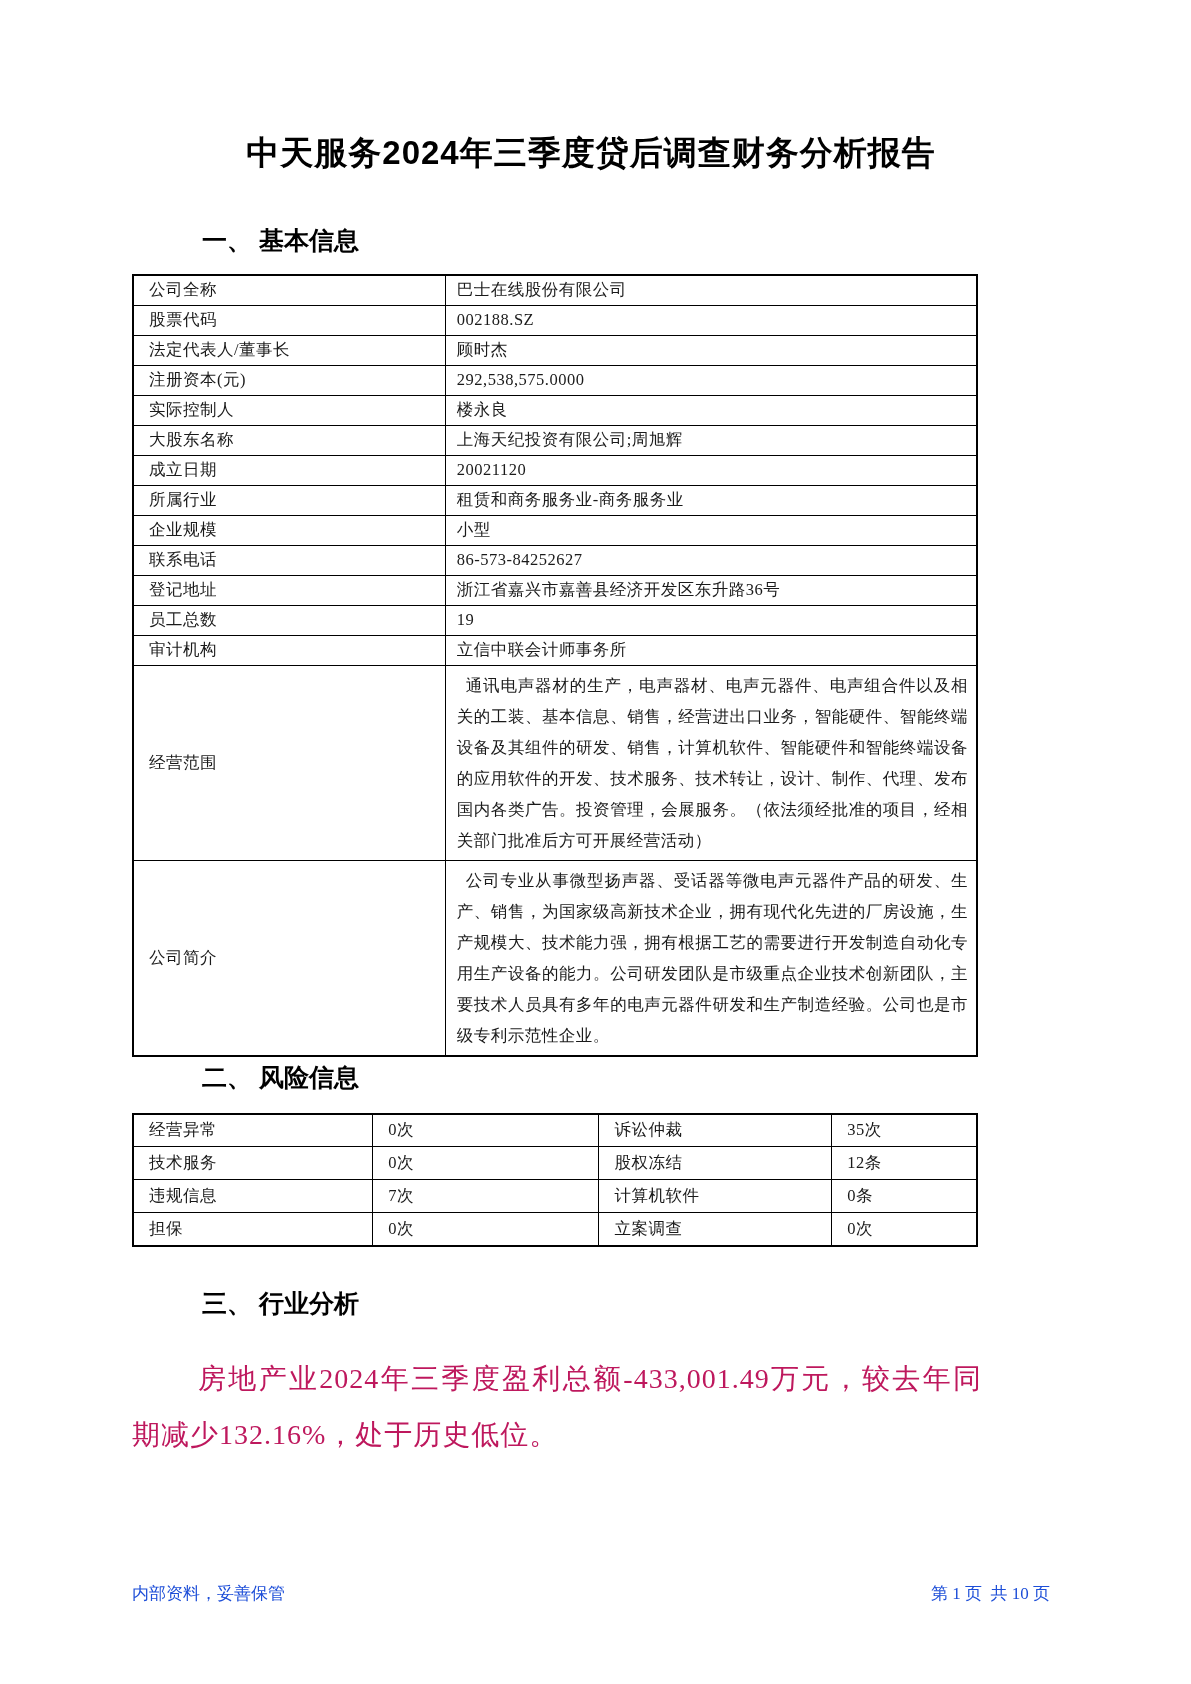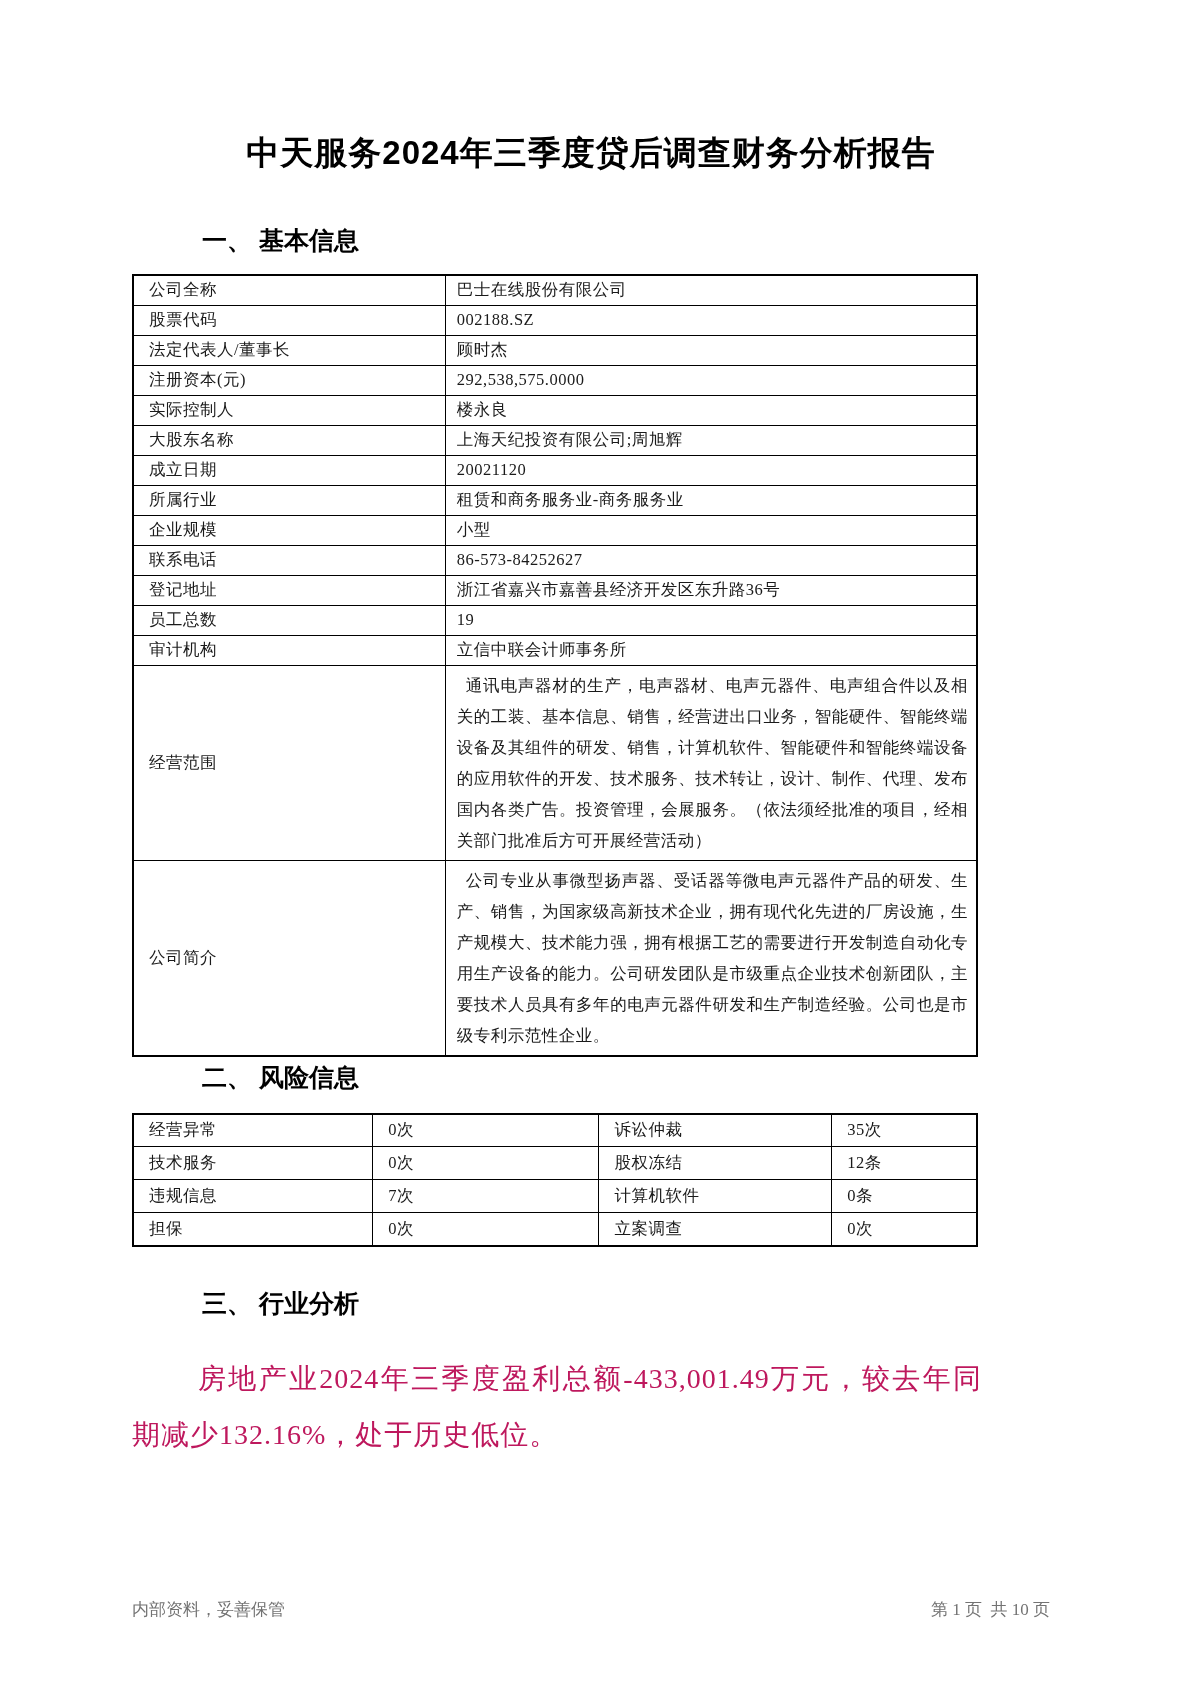--- a/index.html
+++ b/index.html
@@ -91,22 +91,21 @@
     color: #be185d;
   }
   .footer {
     position: absolute;
     left: 132px;
     top: 1582px;
     width: 918px;
     display: flex;
     justify-content: space-between;
     font-size: 17px;
-    color: #737373;
-    margin-top: 16px;
+    color: #1d4ed8;
   }
   .footer span { white-space: pre; }
 </style>
 </head>
 <body>
 
 <div class="page">
   <div class="content">
 
     <div class="doc-title">中天服务2024年三季度贷后调查财务分析报告</div>

